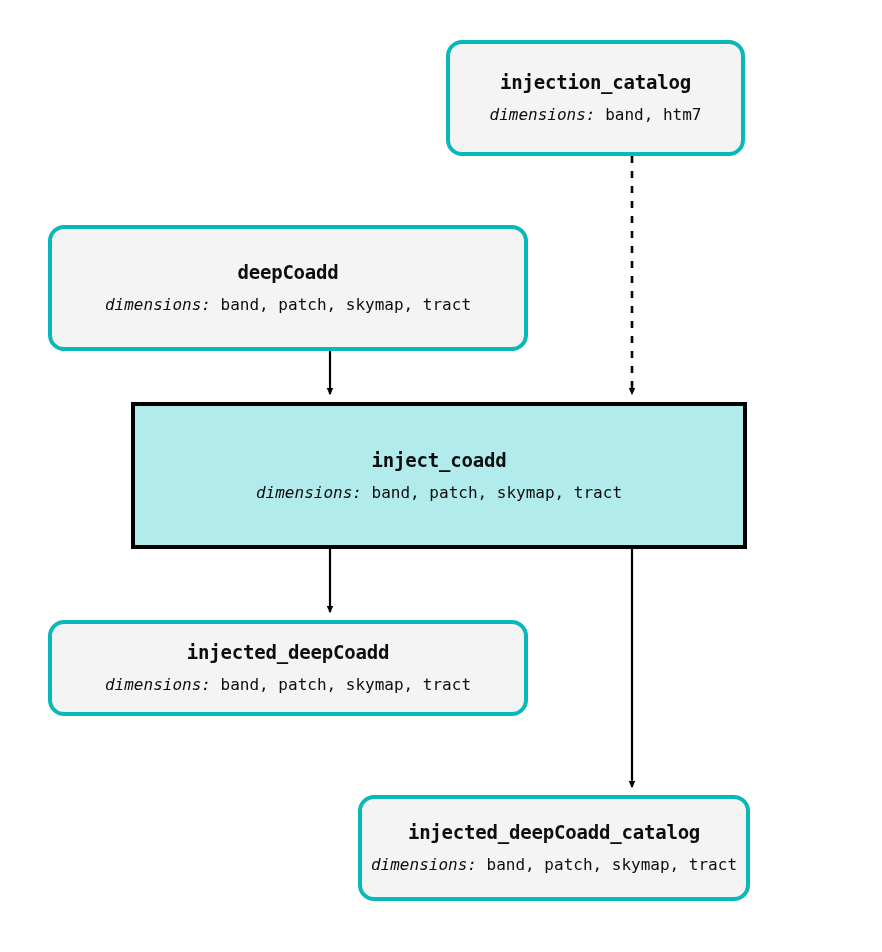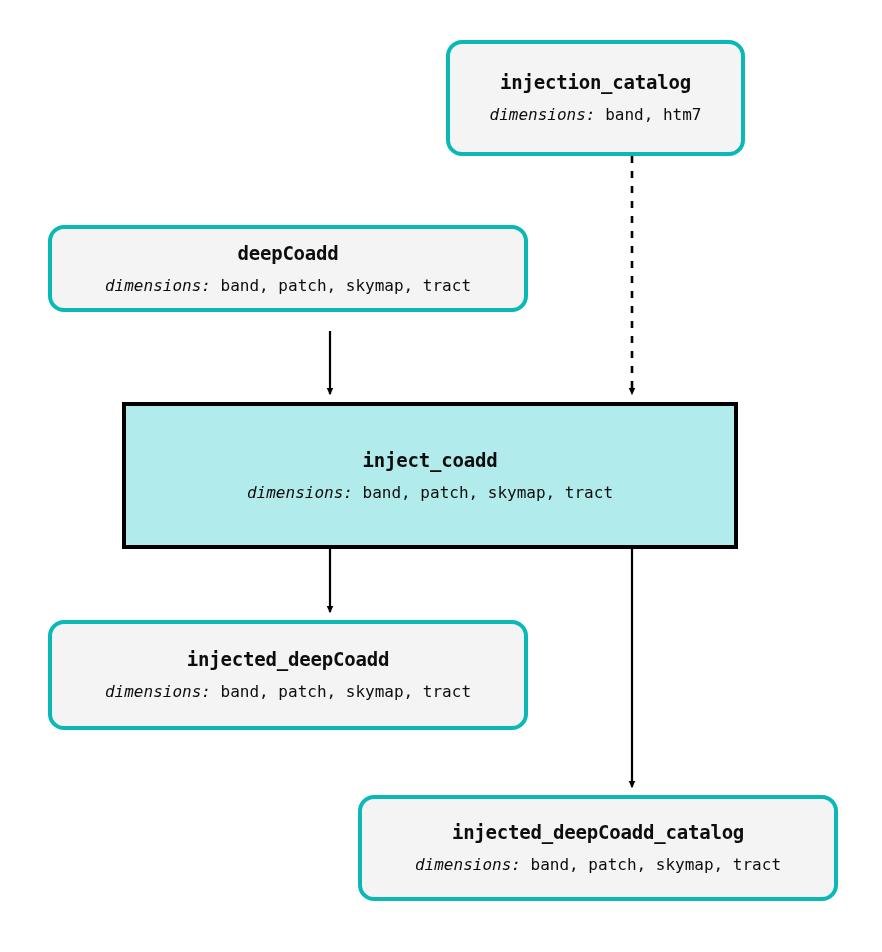--- a/index.html
+++ b/index.html
@@ -99,41 +99,41 @@
     left: 446px;
     top: 40px;
     width: 299px;
     height: 116px;
   }
 
   #node-deepcoadd {
     left: 48px;
     top: 225px;
     width: 480px;
-    height: 87px;
+    height: 126px;
   }
 
   #node-inject-coadd {
-    left: 122px;
+    left: 131px;
     top: 402px;
     width: 616px;
     height: 147px;
   }
 
   #node-injected-deepcoadd {
     left: 48px;
     top: 620px;
     width: 480px;
-    height: 110px;
+    height: 96px;
   }
 
   #node-injected-deepcoadd-catalog {
     left: 358px;
     top: 795px;
-    width: 480px;
+    width: 392px;
     height: 106px;
     text-align: right;
   }
 </style>
 </head>
 <body>
 
 <div id="canvas">
 
   <svg id="edge-layer" viewBox="0 0 882 952" width="882" height="952" xmlns="http://www.w3.org/2000/svg">

